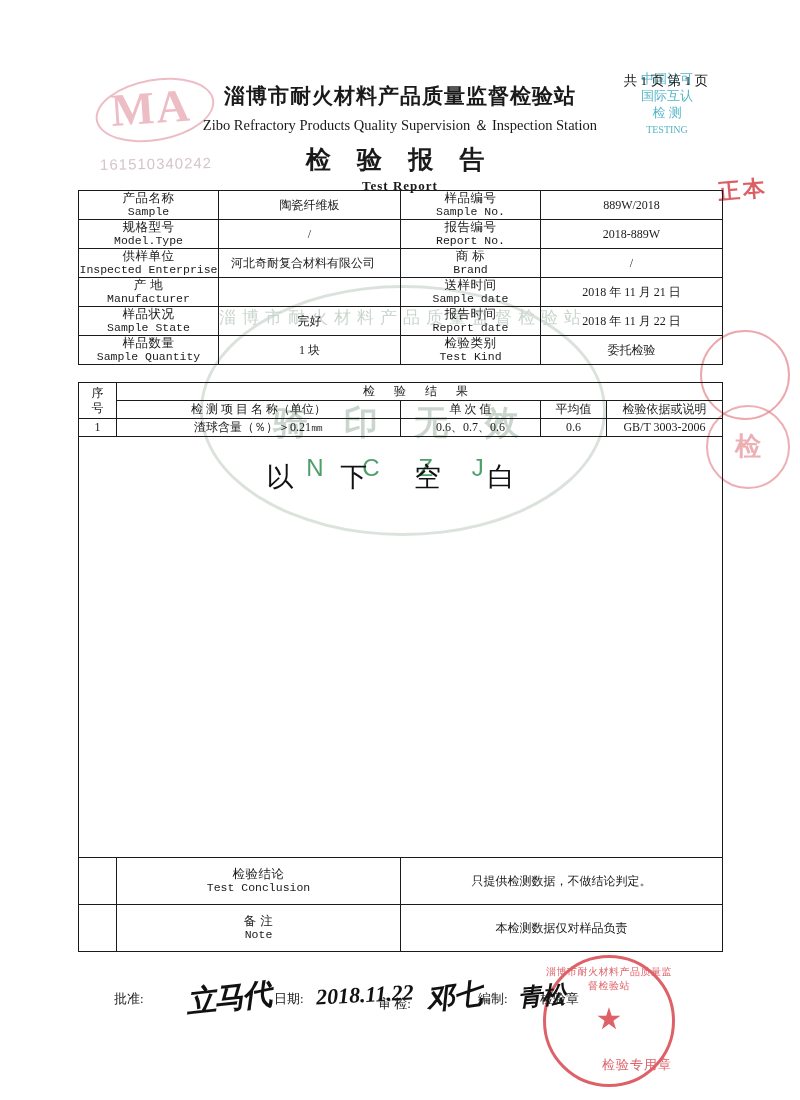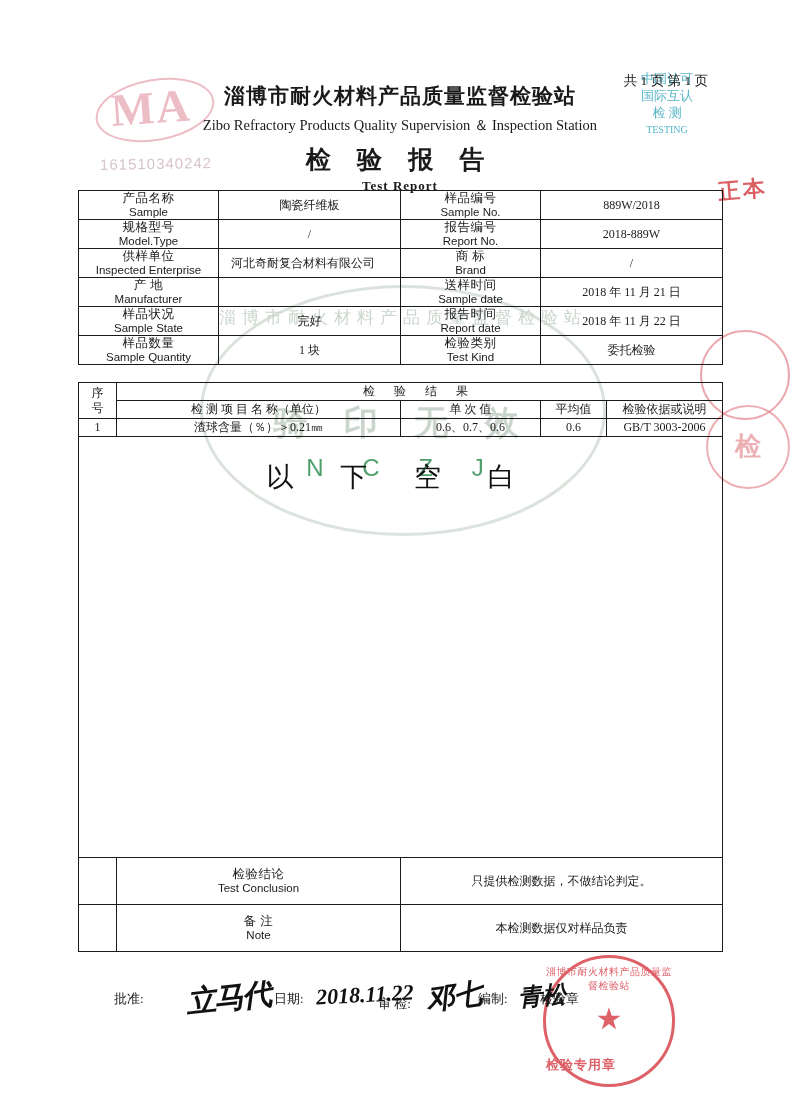--- a/index.html
+++ b/index.html
@@ -165,24 +165,24 @@
     left: 50%; top: 50%;
     transform: translate(-50%,-58%);
     font-size: 30px;
     line-height: 1;
   }
   .red-round-seal .bottom-text {
     position: absolute;
     bottom: 10px;
     left: 0;
     width: 100%;
-    text-align: left;
+    text-align: right;
     font-size: 13px;
     letter-spacing: 1px;
-    font-weight: bold;
+    font-weight: normal;
   }
   .red-round-seal .top-arc {
     position: absolute;
     top: 7px;
     left: 0;
     width: 100%;
     text-align: center;
     font-size: 10px;
     letter-spacing: .5px;
   }
@@ -248,21 +248,21 @@
     padding: 4px 2px;
   }
   .lbl .cn {
     font-size: 12.5px;
     letter-spacing: .5px;
     display: block;
   }
   .lbl .en {
     font-size: 11.5px;
     display: block;
-    font-family: Liberation Sans, sans-serif;
+    font-family: Liberation Mono, monospace;
   }
   .val {
     font-size: 12.5px;
     padding: 4px 6px;
   }
   .val.left {
     text-align: left;
     padding-left: 12px;
     margin-top: 36px;
   }

